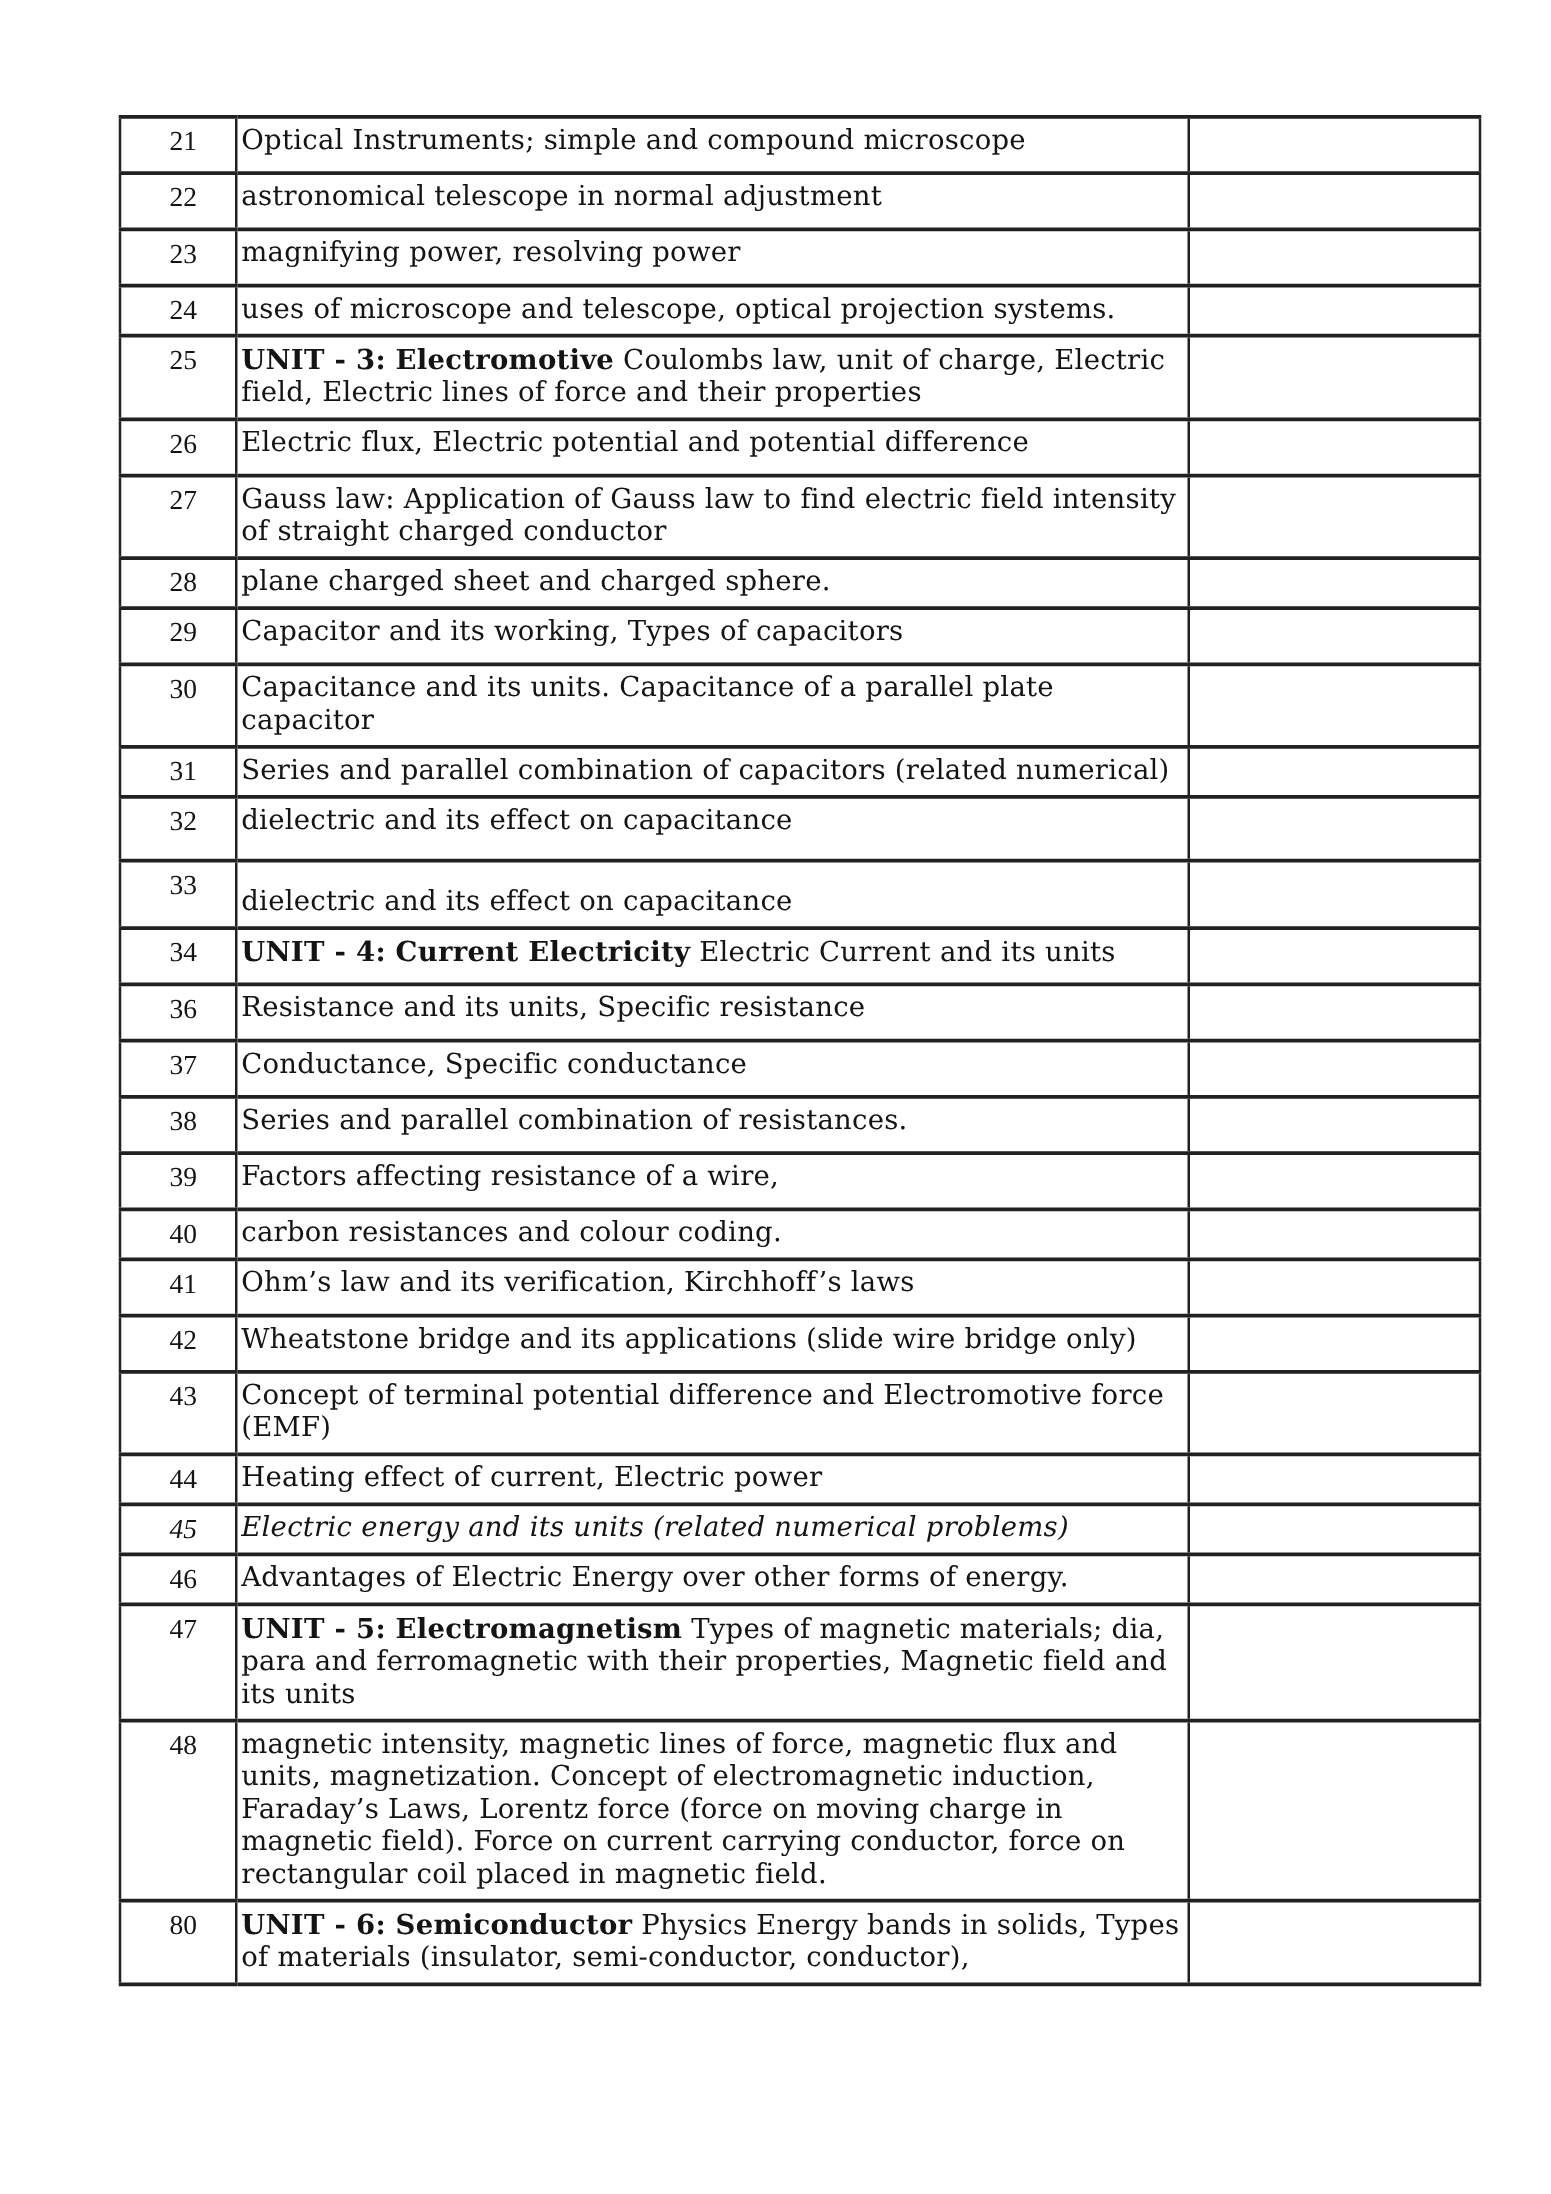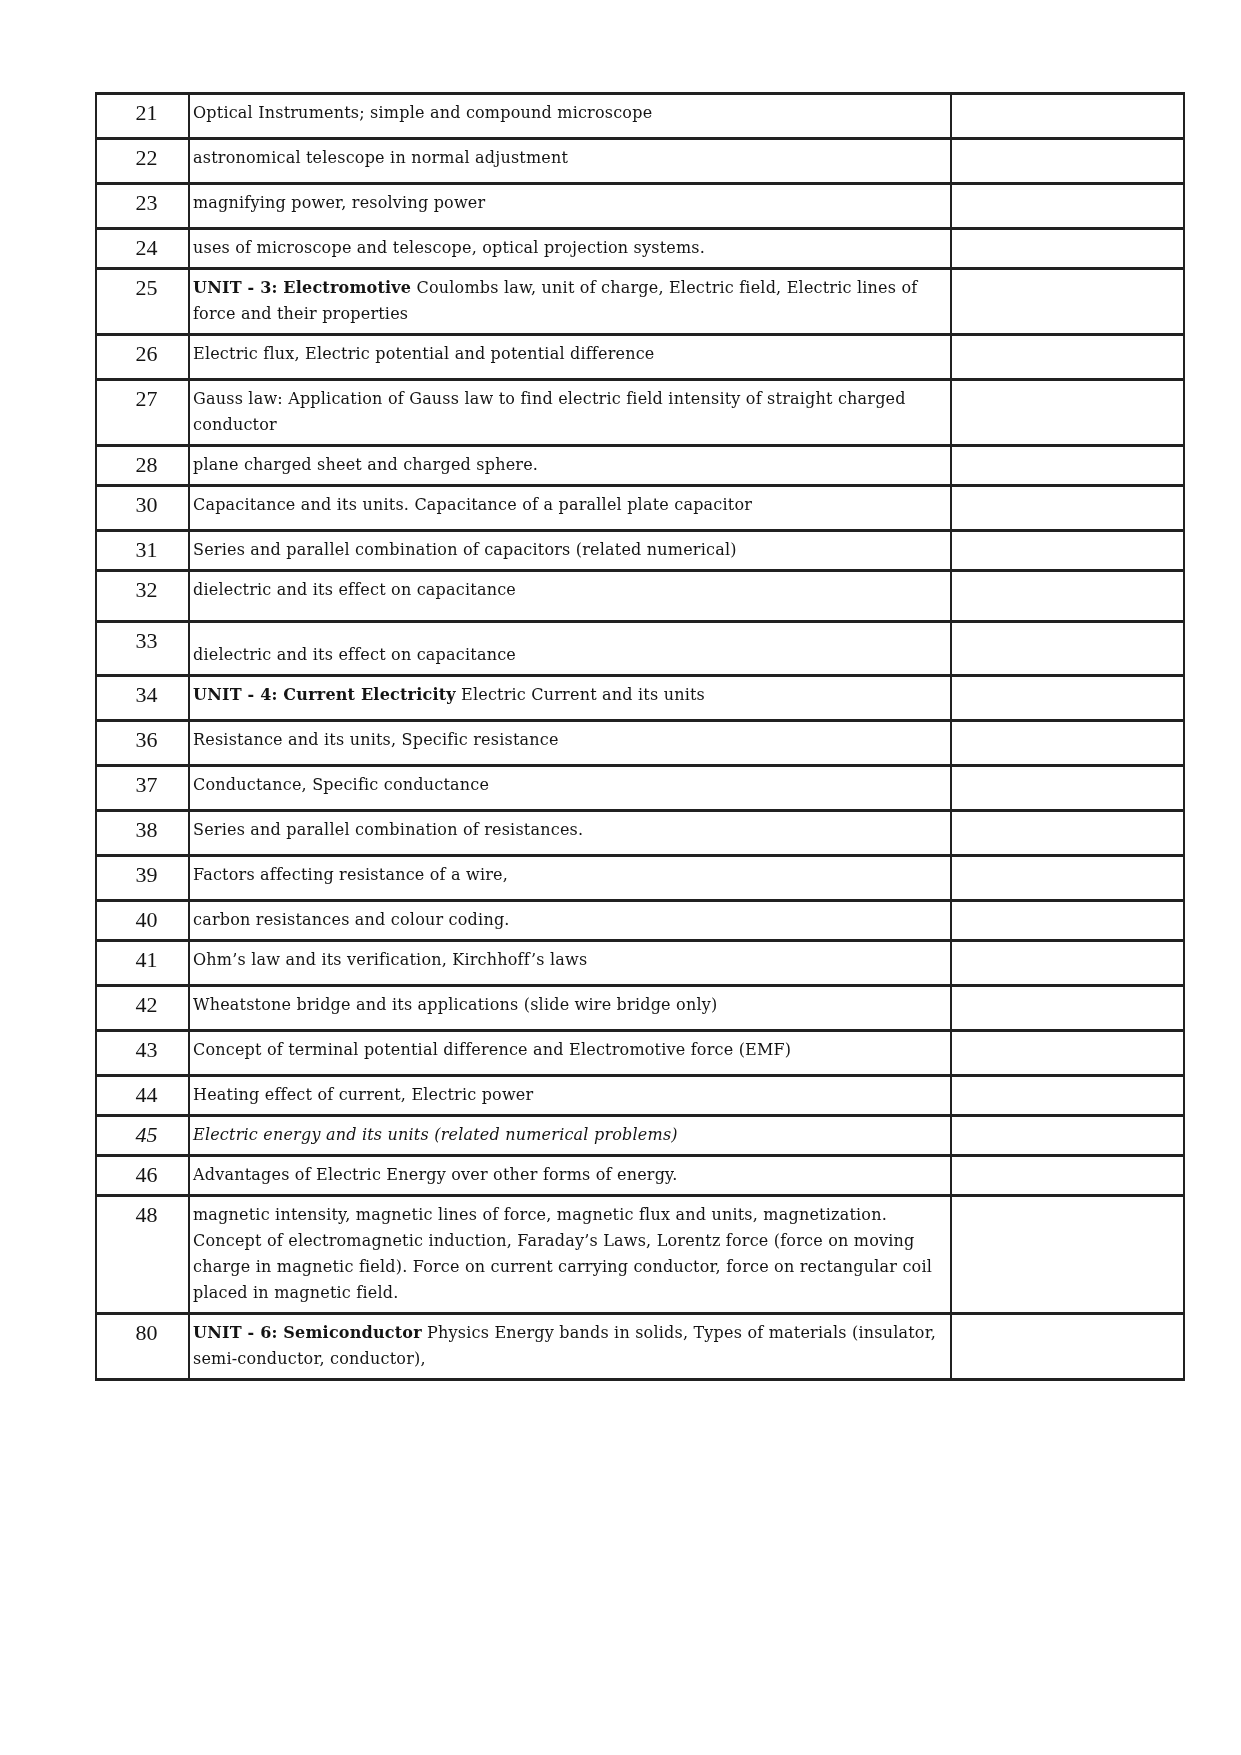--- a/index.html
+++ b/index.html
@@ -43,21 +43,21 @@
     text-align:center;
     padding:5px 4px 4px 12px;
     font-family:"Liberation Serif", serif;
     font-size:22px;
     line-height:26px;
     height:45px;
   }
   td.topic{
     width:762px;
     padding:5px 4px 6px 3px;
-    font-size:16px;
+    font-size:22px;
     line-height:26px;
     letter-spacing:0.2px;
   }
   td.topic .unit{
     font-weight:bold;
   }
   td.remarks{
     width:233px;
   }
   
@@ -116,20 +116,25 @@
         <tr data-row="27">
     <td class="num">27</td>
     <td class="topic"><span class="desc">Gauss law: Application of Gauss law to find electric field intensity of straight charged conductor</span></td>
     <td class="remarks"></td>
   </tr>
         <tr data-row="28">
     <td class="num">28</td>
     <td class="topic"><span class="desc">plane charged sheet and charged sphere.</span></td>
     <td class="remarks"></td>
   </tr>
+        <tr data-row="29">
+    <td class="num">29</td>
+    <td class="topic"><span class="desc">Capacitor and its working, Types of capacitors</span></td>
+    <td class="remarks"></td>
+  </tr>
         <tr data-row="30">
     <td class="num">30</td>
     <td class="topic"><span class="desc">Capacitance and its units. Capacitance of a parallel plate capacitor</span></td>
     <td class="remarks"></td>
   </tr>
         <tr data-row="31">
     <td class="num">31</td>
     <td class="topic"><span class="desc">Series and parallel combination of capacitors (related numerical)</span></td>
     <td class="remarks"></td>
   </tr>
@@ -194,20 +199,25 @@
     <td class="remarks"></td>
   </tr>
         <tr data-row="45">
     <td class="num">45</td>
     <td class="topic"><span class="desc">Electric energy and its units (related numerical problems)</span></td>
     <td class="remarks"></td>
   </tr>
         <tr data-row="46">
     <td class="num">46</td>
     <td class="topic"><span class="desc">Advantages of Electric Energy over other forms of energy.</span></td>
+    <td class="remarks"></td>
+  </tr>
+        <tr data-row="47">
+    <td class="num">47</td>
+    <td class="topic"><span class="unit">UNIT - 5: Electromagnetism</span><span class="desc"> Types of magnetic materials; dia, para and ferromagnetic with their properties, Magnetic field and its units</span></td>
     <td class="remarks"></td>
   </tr>
         <tr data-row="48">
     <td class="num">48</td>
     <td class="topic"><span class="desc">magnetic intensity, magnetic lines of force, magnetic flux and units, magnetization. Concept of electromagnetic induction, Faraday’s Laws, Lorentz force (force on moving charge in magnetic field). Force on current carrying conductor, force on rectangular coil placed in magnetic field.</span></td>
     <td class="remarks"></td>
   </tr>
         <tr data-row="49">
     <td class="num">80</td>
     <td class="topic"><span class="unit">UNIT - 6: Semiconductor</span><span class="desc"> Physics Energy bands in solids, Types of materials (insulator, semi-conductor, conductor),</span></td>

